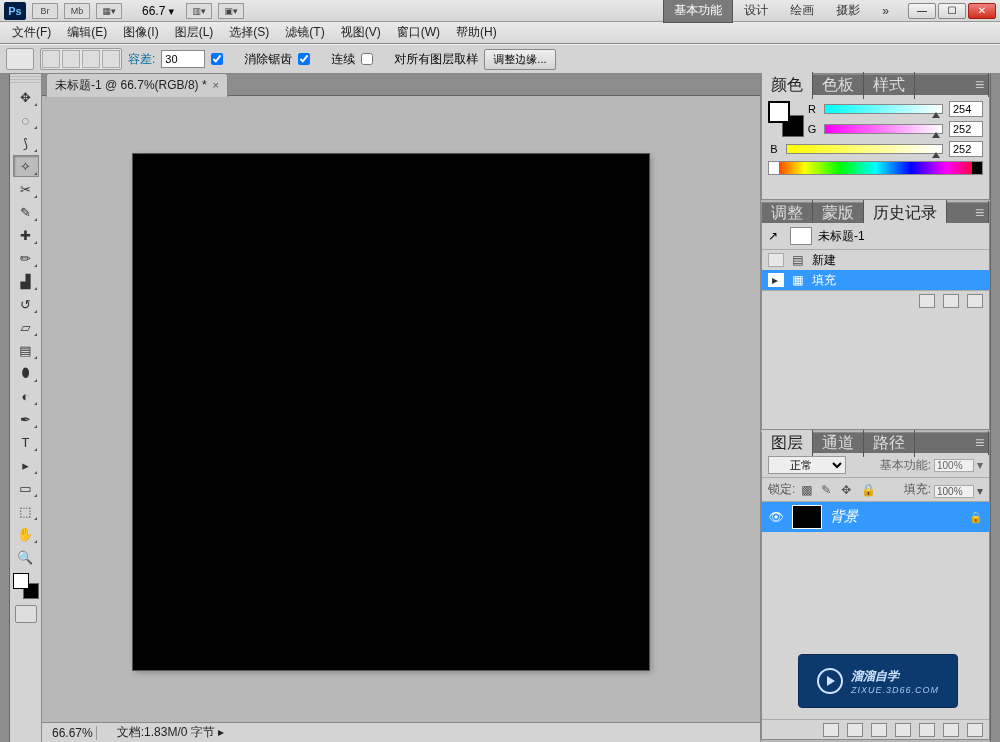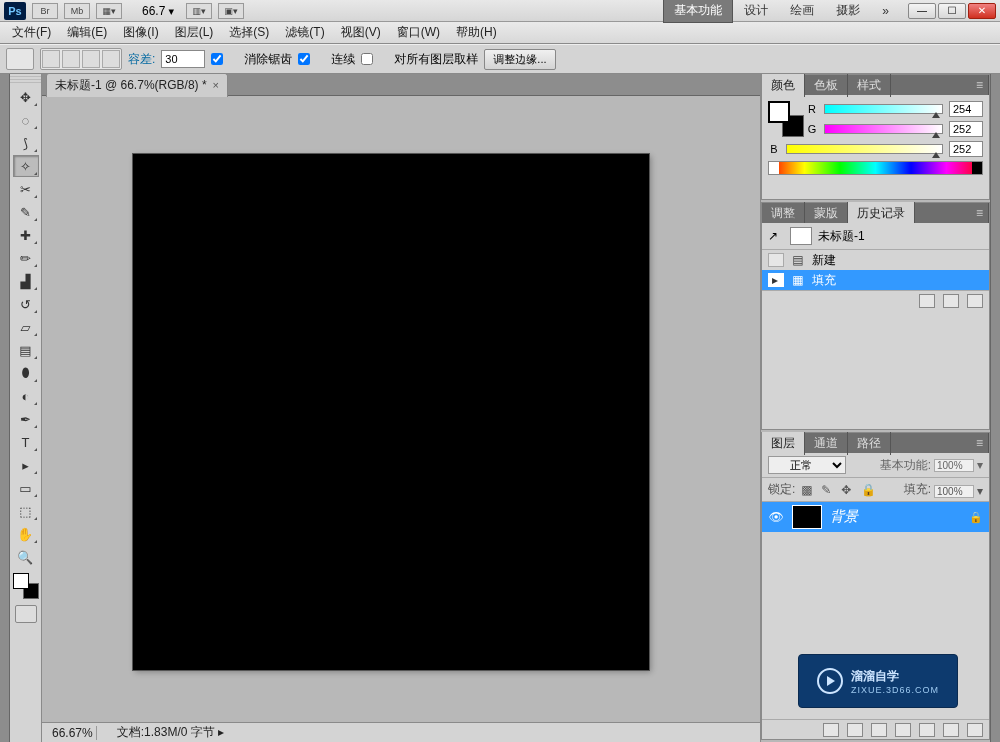--- a/index.html
+++ b/index.html
@@ -55,21 +55,21 @@
 .canvas-wrap { flex: 1; display: flex; align-items: center; justify-content: center; overflow:hidden;}
 .canvas { width: 516px; height: 516px; background: #000; box-shadow: 0 0 0 1px #555, 2px 2px 6px rgba(0,0,0,.3); margin-top:6px; margin-left:-20px;}
 .status-bar { height: 20px; background: #d4d4d4; border-top: 1px solid #8a8a8a; display: flex; align-items: center; padding: 0 6px; font-size: 11px; color: #222; gap: 20px;}
 .status-bar .cell{ border-right:1px solid #999; padding-right:3px; padding-left:4px;}
 
 
 .right-strip{ width:10px; background:#8d8d8d; border-left:1px solid #666;}
 .panels { width: 230px; background: #b8b8b8; display: flex; flex-direction: column; border-left: 1px solid #8a8a8a;}
 .panel { background: #d4d4d4; border: 1px solid #8a8a8a; margin-bottom: 2px; display:flex; flex-direction:column;}
 .panel-tabs { height: 20px; background: #6e6e6e; display: flex; align-items: center; }
-.panel-tabs span { padding: 3px 9px; font-size: 12px; color: #ddd; border-right:1px solid #555;}
+.panel-tabs span { padding: 3px 9px; font-size: 16px; color: #ddd; border-right:1px solid #555;}
 .panel-tabs span.active { background: #d4d4d4; color: #222; }
 .panel-tabs .menu-flyout{ margin-left:auto; width:18px; text-align:center; color:#ccc; padding:3px 4px;}
 .panel-body { padding: 6px; flex:1; overflow:hidden;}
 
 
 .color-panel .swatches { float: left; width: 30px; height: 30px; position: relative; margin-right: 8px;}
 .color-panel .swatches .fg{position:absolute;width:22px;height:22px;background:#fff;border:2px solid #000;top:0;left:0;}
 .color-panel .swatches .bg{position:absolute;width:22px;height:22px;background:#000;border:1px solid #666;bottom:-6px;right:-6px;}
 .slider-row { display: flex; align-items: center; gap: 6px; margin-bottom: 4px; }
 .slider-row .lab{ width:12px; text-align:center; font-size:11px;}
@@ -105,21 +105,21 @@
 .layers-lock{ display:flex; align-items:center; padding:3px 6px; gap:6px; border-bottom:1px solid #aaa; font-size:11px; color:#555;}
 .layers-lock .ic{width:14px;height:14px;}
 .layer-list{ background:#d4d4d4; flex:1;}
 .layer-row{ display:flex; align-items:center; height:30px; background:#3399ff; color:#fff; padding:0 6px; gap:8px;}
 .layer-row .eye{ width:16px; height:16px; display:flex; align-items:center; justify-content:center;}
 .layer-row .th{ width:30px; height:24px; background:#000; border:1px solid #fff;}
 .layer-row .nm{ flex:1; font-style:italic; font-size:14px;}
 .layer-row .lk{ font-size:11px;}
 
 
-.watermark{ position:absolute; right:42px; bottom:34px; width:160px; height:54px; background:#0d3a6e; border-radius:4px; display:flex; align-items:center; justify-content:center; gap:8px; color:#cde5ff; font-size:14px; font-weight:bold; border:1px solid #0a2a50;}
+.watermark{ position:absolute; right:42px; bottom:34px; width:160px; height:54px; background:#0d3a6e; border-radius:4px; display:flex; align-items:center; justify-content:center; gap:8px; color:#cde5ff; font-size:14px; font-weight:bold; border:1px solid #0a2a50;font-style:italic;}
 .watermark .play{ width:26px; height:26px; border:2px solid #cde5ff; border-radius:50%; display:flex; align-items:center; justify-content:center;}
 .watermark .play::after{content:"";width:0;height:0;border-top:5px solid transparent;border-bottom:5px solid transparent;border-left:8px solid #cde5ff; margin-left:2px;}
 .watermark .txt small{ display:block; font-size:9px; font-weight:normal; letter-spacing:1px; color:#9cc8ef;}
 
 .arrow-more{ font-size:11px;}
 </style>
 </head>
 <body>
 
 <div class="app-bar">

